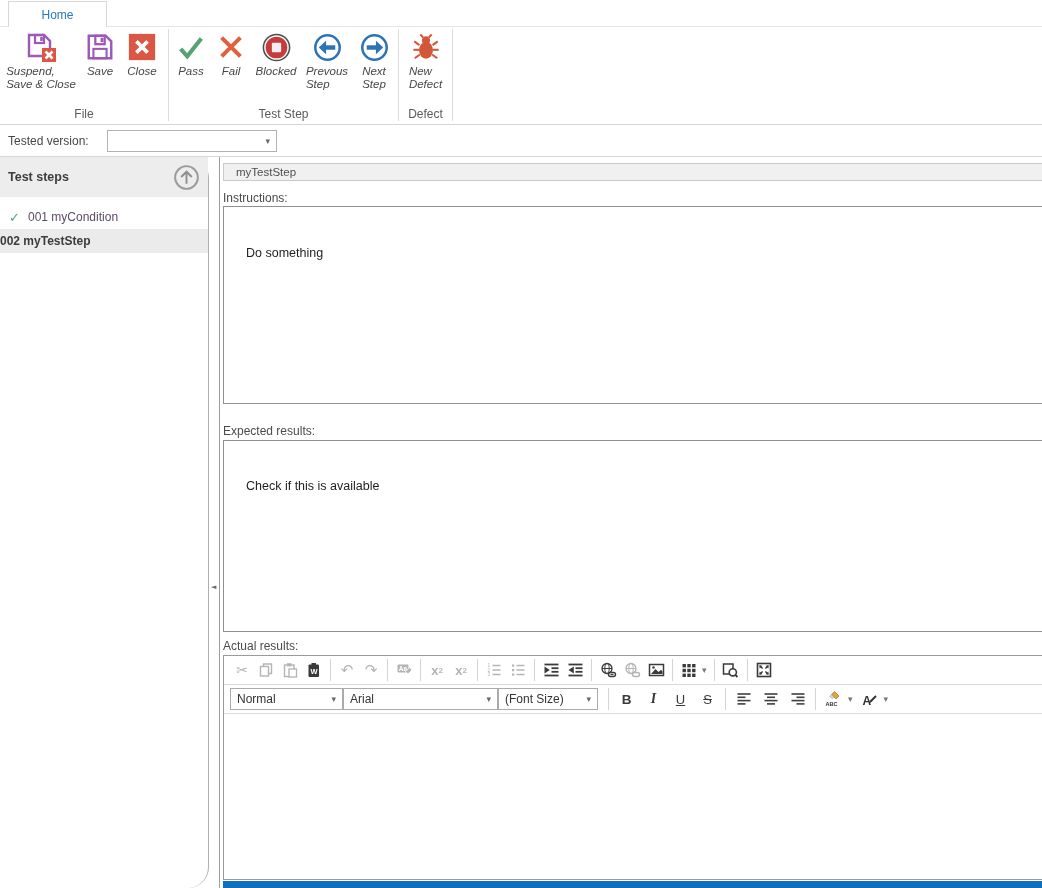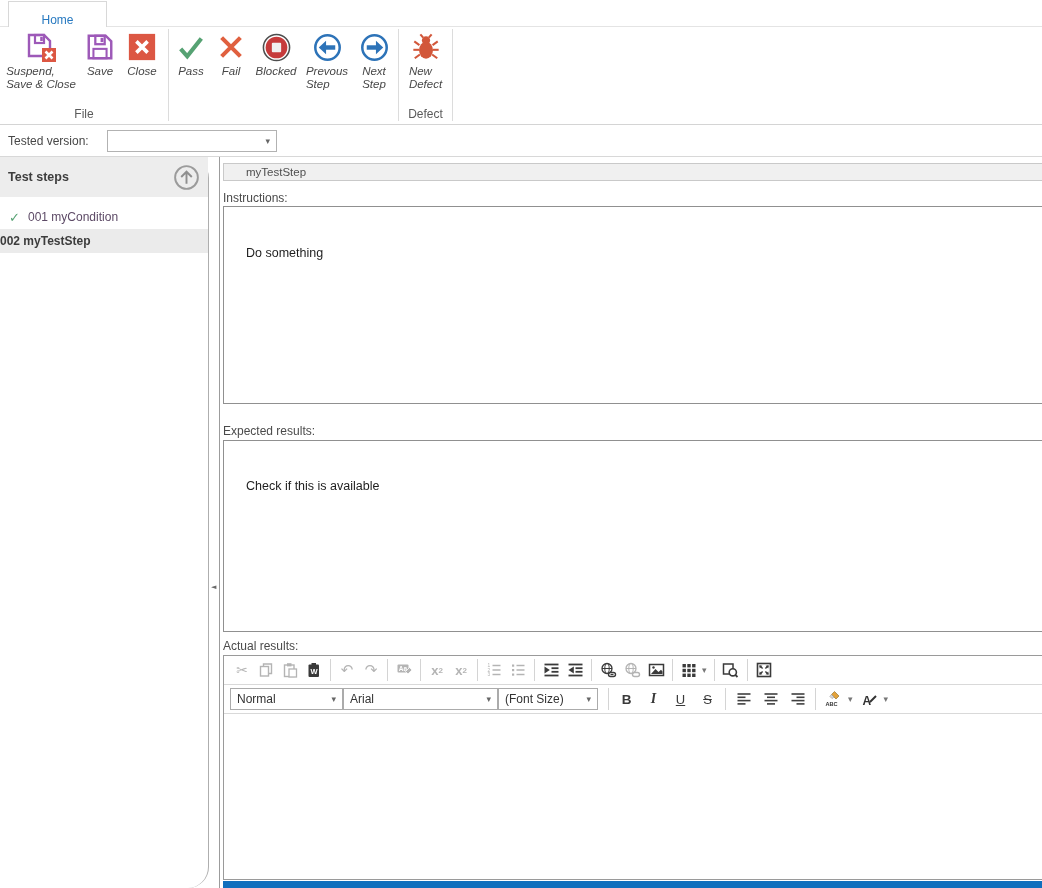--- a/index.html
+++ b/index.html
@@ -3,21 +3,21 @@
 <meta charset="utf-8">
 <style>
   * { margin:0; padding:0; box-sizing:border-box; }
   html,body { width:1042px; height:888px; background:#fff; overflow:hidden;
     font-family:"Liberation Sans", sans-serif; font-size:12px; color:#444; }
   .glyph { font-family:"DejaVu Sans", sans-serif; }
 
   
   .tabstrip { height:27px; border-bottom:1px solid #e4e4e4; display:flex; align-items:flex-end; }
   .tab { margin-left:8px; width:99px; height:26px; background:#fff; position:relative; top:1px;
-    border:1px solid #d8d8d8; border-bottom:none; display:flex; align-items:flex-end; justify-content:center;
+    border:1px solid #d8d8d8; border-bottom:none; display:flex; align-items:center; justify-content:center;
     color:#2779c0; }
 
   
   .ribbon { height:98px; border-bottom:1px solid #d4d4d4; display:flex; align-items:stretch; background:#fff; }
   .rgroup { display:flex; flex-direction:column; }
   .rbuttons { flex:1; display:flex; align-items:flex-start; padding:2px 2px 0 2px; }
   .rgroup-label { height:18px; text-align:center; color:#5a5a5a; font-size:12px; line-height:16px; }
   .rsep { width:1px; background:#dcdcdc; margin:2px 0 3px 0; }
   .rbtn { display:flex; flex-direction:column; align-items:center; padding-top:2px; cursor:default; }
   .rbtn .ric { width:32px; height:32px; display:flex; align-items:center; justify-content:center; }
@@ -40,21 +40,21 @@
   .lp-item { height:24px; display:flex; align-items:center; font-size:12px; }
   .lp-item .chk { width:19px; margin-left:9px; color:#56a273; font-weight:bold; font-size:13px; }
   .lp-item.passed { color:#5d4a66; }
   .lp-item.selected { background:#ebebeb; color:#3c3c3c; padding-left:0;font-weight:bold; }
 
   .splitter { width:11px; background:#fff; border-right:1px solid #9c9c9c; position:relative; }
   .collapse-arrow { position:absolute; top:426px; left:2px; color:#6a6a6a; font-size:7px; }
 
   .main { flex:1; display:flex; flex-direction:column; padding-left:3px; overflow:hidden; }
   .step-title { margin-top:6px; height:18px; background:#f0f0f0; border:1px solid #c9c9c9; border-right:none;
-    line-height:16px; padding-left:22px; color:#4f4f4f; font-size:11.5px; }
+    line-height:16px; padding-left:12px; color:#4f4f4f; font-size:11.5px; }
   .fld-label { margin-top:10px; height:14px; color:#4a4a4a; }
   .txtbox { border:1px solid #909090; border-right:none; background:#fff; color:#1e1e1e; font-size:12.5px; }
   .txtbox.instructions { margin-top:1px; height:202px; padding:39px 0 0 22px; }
   .txtbox.expected { margin-top:2px; height:197px; padding:38px 0 0 22px; }
 
   
   .editor { margin-top:2px; border:1px solid #9a9a9a; border-right:none; display:flex; flex-direction:column; }
   .tb { height:29px; display:flex; align-items:center; padding-left:6px; background:#fff; }
   .tb1 { border-bottom:1px solid #d9d9d9; }
   .tb2 { border-bottom:1px solid #d9d9d9; }
@@ -180,20 +180,21 @@
             <polygon points="17.5,9 25,16 17.5,23" fill="#2d73b8"></polygon>
             <rect x="8" y="13.7" width="11" height="4.6" fill="#2d73b8"></rect>
           </svg>
         </span>
         <span class="rlbl">
           <span>Next</span><br>
           <span>Step</span>
         </span>
       </div>
     </div>
+    <div class="rgroup-label">Test Step</div>
   </div>
 
   <div class="rsep"></div>
 
   <div class="rgroup" style="width:53px">
     <div class="rbuttons">
       <div class="rbtn" style="width:50px">
         <span class="ric">
           <svg width="30" height="30" viewBox="0 0 32 32">
             <g stroke="#d2573a" stroke-width="2.2">

